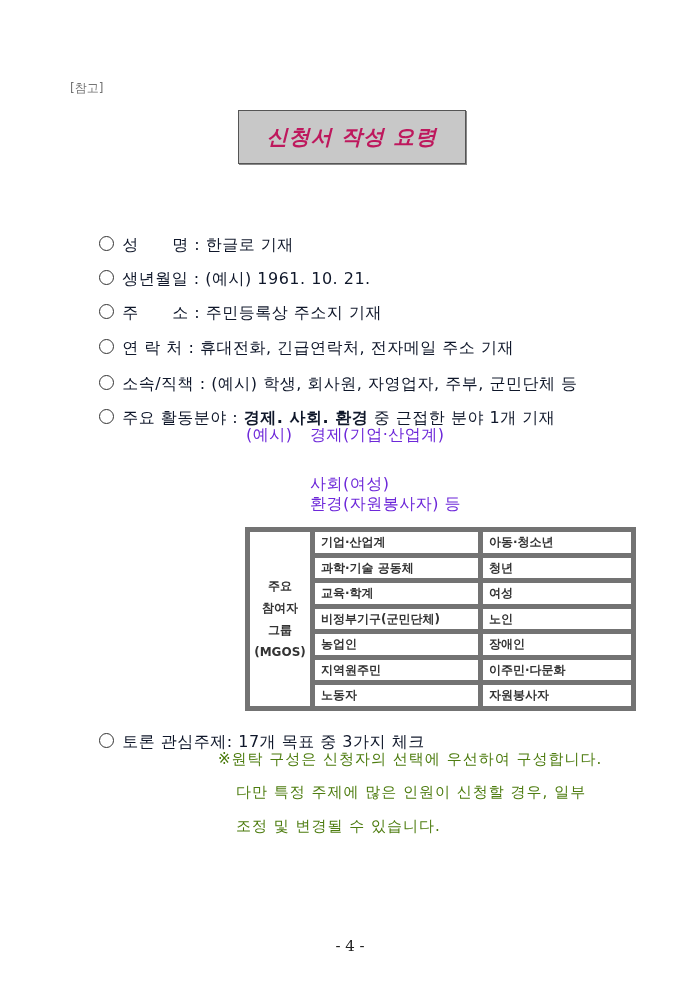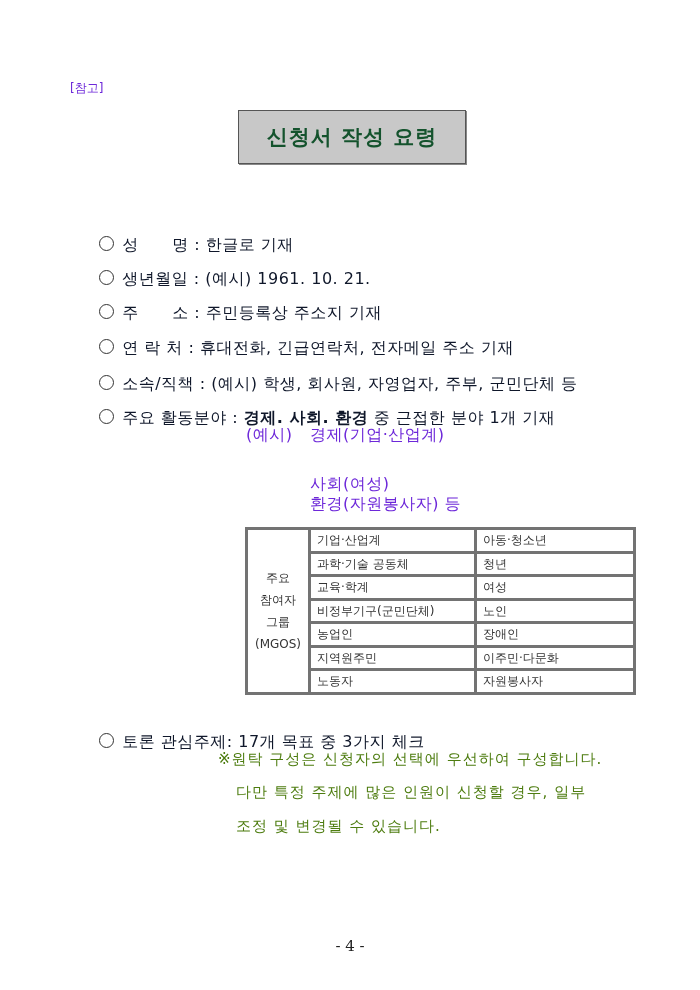--- a/index.html
+++ b/index.html
@@ -1,35 +1,35 @@
 <!DOCTYPE html>
 <html><head>
 <meta charset="utf-8">
 <style>
   html, body { margin: 0; padding: 0; }
   body {
     width: 700px; height: 990px; background: #ffffff; position: relative; overflow: hidden;
     font-family: "DejaVu Sans", sans-serif; color: #1a1a1a;
   }
-  .ref-tag { position: absolute; left: 70px; top: 80px; font-size: 12px; color: #6d28d9; }
+  .ref-tag { position: absolute; left: 70px; top: 80px; font-size: 12px; color: #737373; }
   .title-box {
     position: absolute; left: 238px; top: 110px; width: 226px; height: 52px;
     background: #c8c8c8; border: 1px solid #555; box-shadow: 1px 1px 0 #888;
     display: flex; align-items: center; justify-content: center;
   }
-  .title-box span { font-size: 21px; font-weight: bold; letter-spacing: 1px; color: #14532d; }
+  .title-box span { font-size: 21px; font-weight: bold; letter-spacing: 1px; color: #be185d; font-style: italic; }
   .line { position: absolute; font-size: 16px; white-space: pre; letter-spacing: 0.5px; color: #0f172a; }
   .line .circle { display: inline-block; width: 13px; height: 13px; border: 1px solid #333; border-radius: 50%; vertical-align: -1px; margin-right: 8px; }
   .line b { font-weight: bold; }
   .ex { position: absolute; font-size: 16px; white-space: pre; letter-spacing: 0.5px; color: #6d28d9; }
   table.mgos {
     position: absolute; left: 245px; top: 527px; width: 391px; border-collapse: collapse;
     font-size: 12px; color: #333; font-family: "DejaVu Sans", sans-serif;
   }
-  table.mgos td { border: 3px solid #737373; height: 20.5px; padding: 0 0 0 6px; line-height: 20px; }
+  table.mgos td { border: 5px solid #737373; height: 20.5px; padding: 0 0 0 6px; line-height: 20px; font-weight: bold; }
   table.mgos td.head { width: 60px; text-align: center; padding: 0; line-height: 22px; }
   table.mgos td.c1 { width: 157px; }
   .note { position: absolute; font-size: 15px; white-space: pre; letter-spacing: 1px; color: #4d7c0f; }
   .page-num { position: absolute; left: 0; width: 700px; top: 937px; text-align: center; font-family: "DejaVu Serif", serif; font-size: 15px; color: #222; }
 </style>
 </head>
 <body>
 
 <div class="ref-tag">[참고]</div>
 

